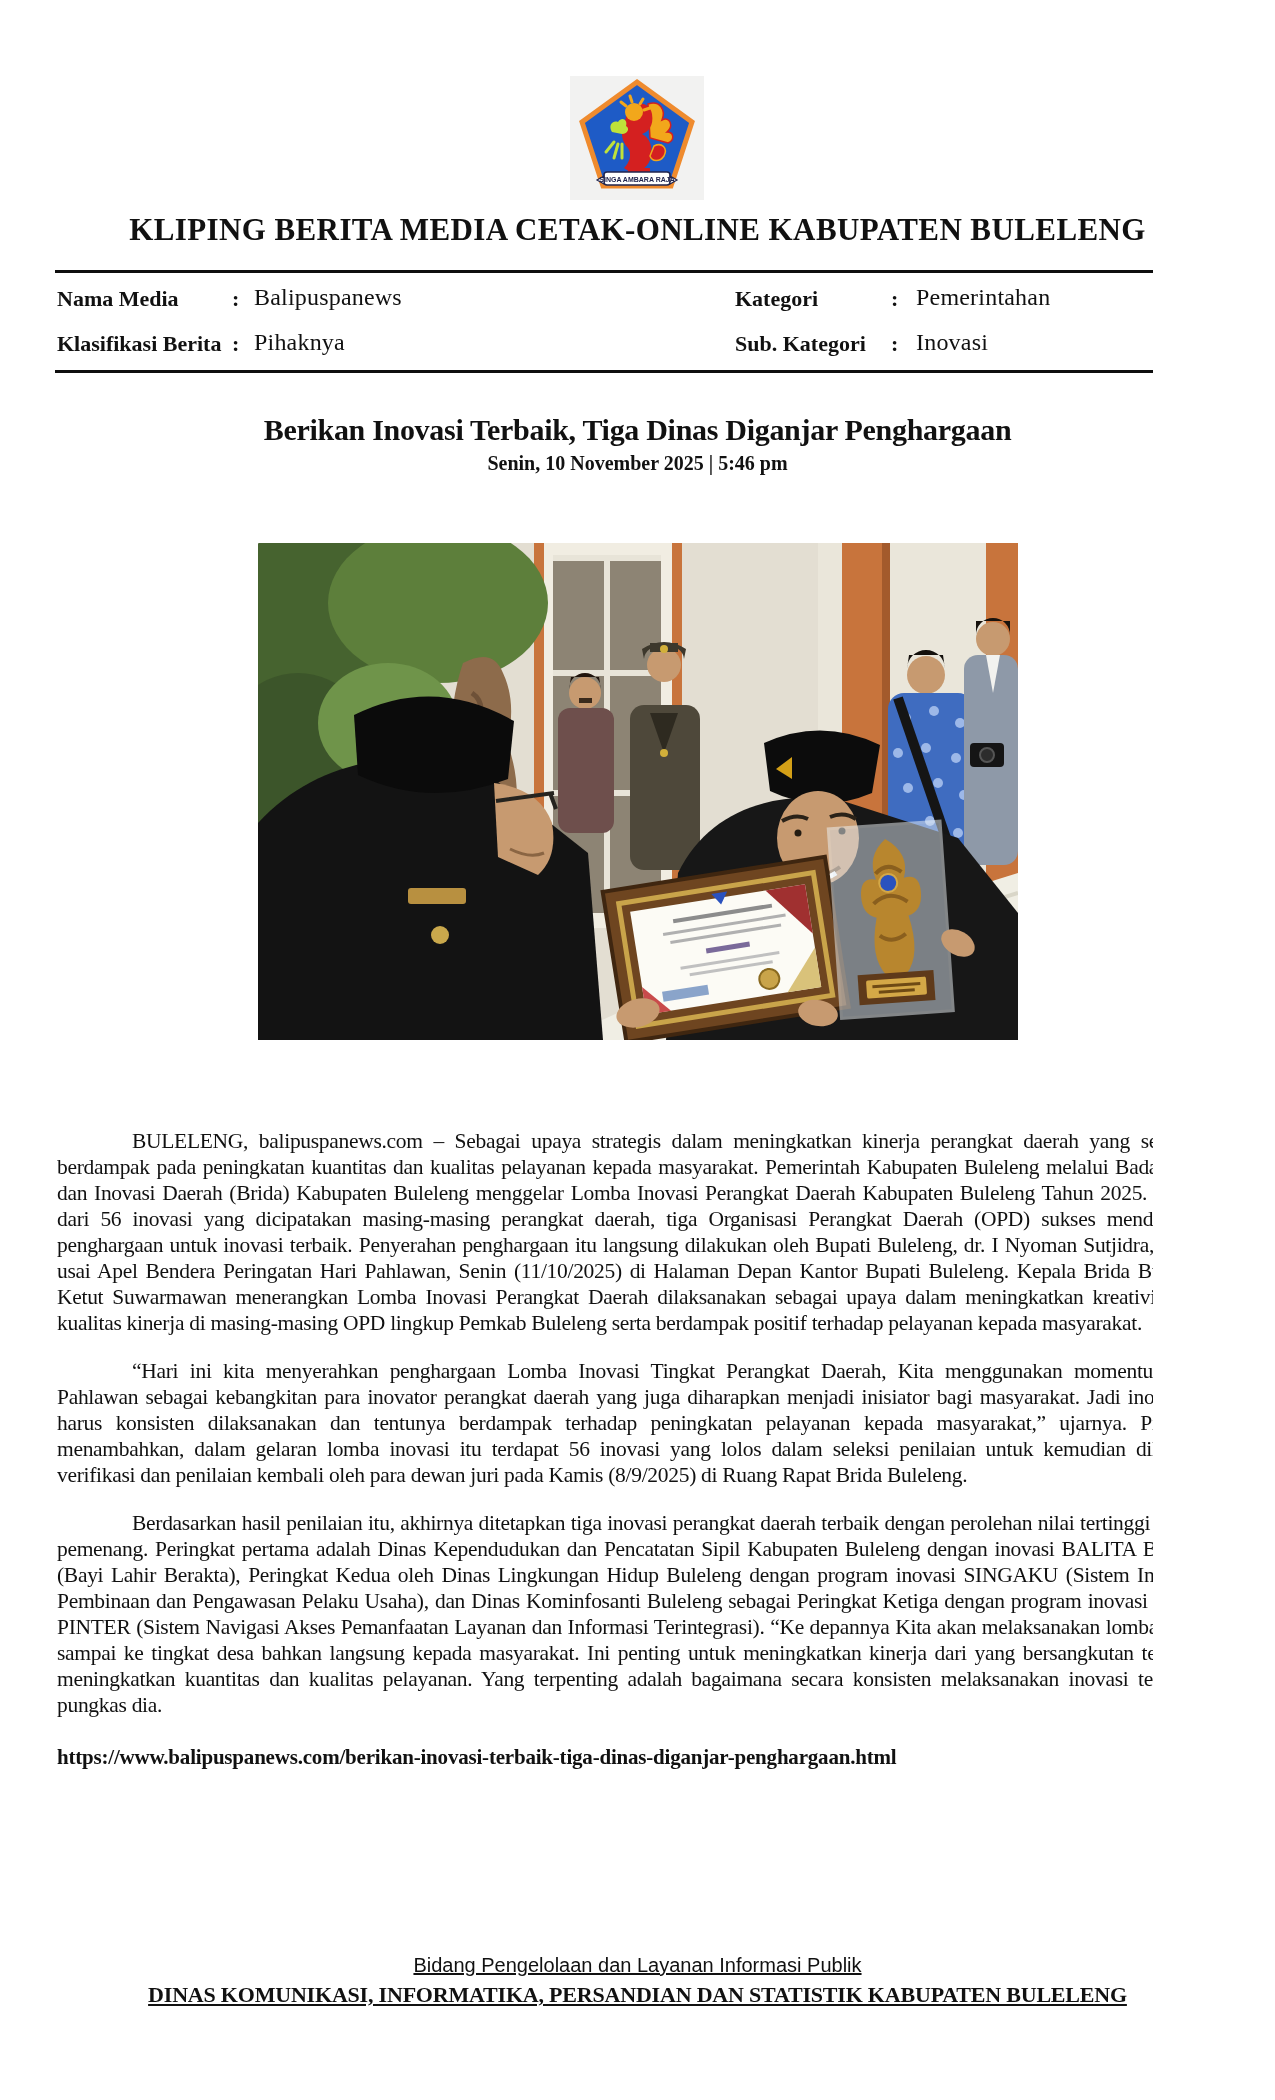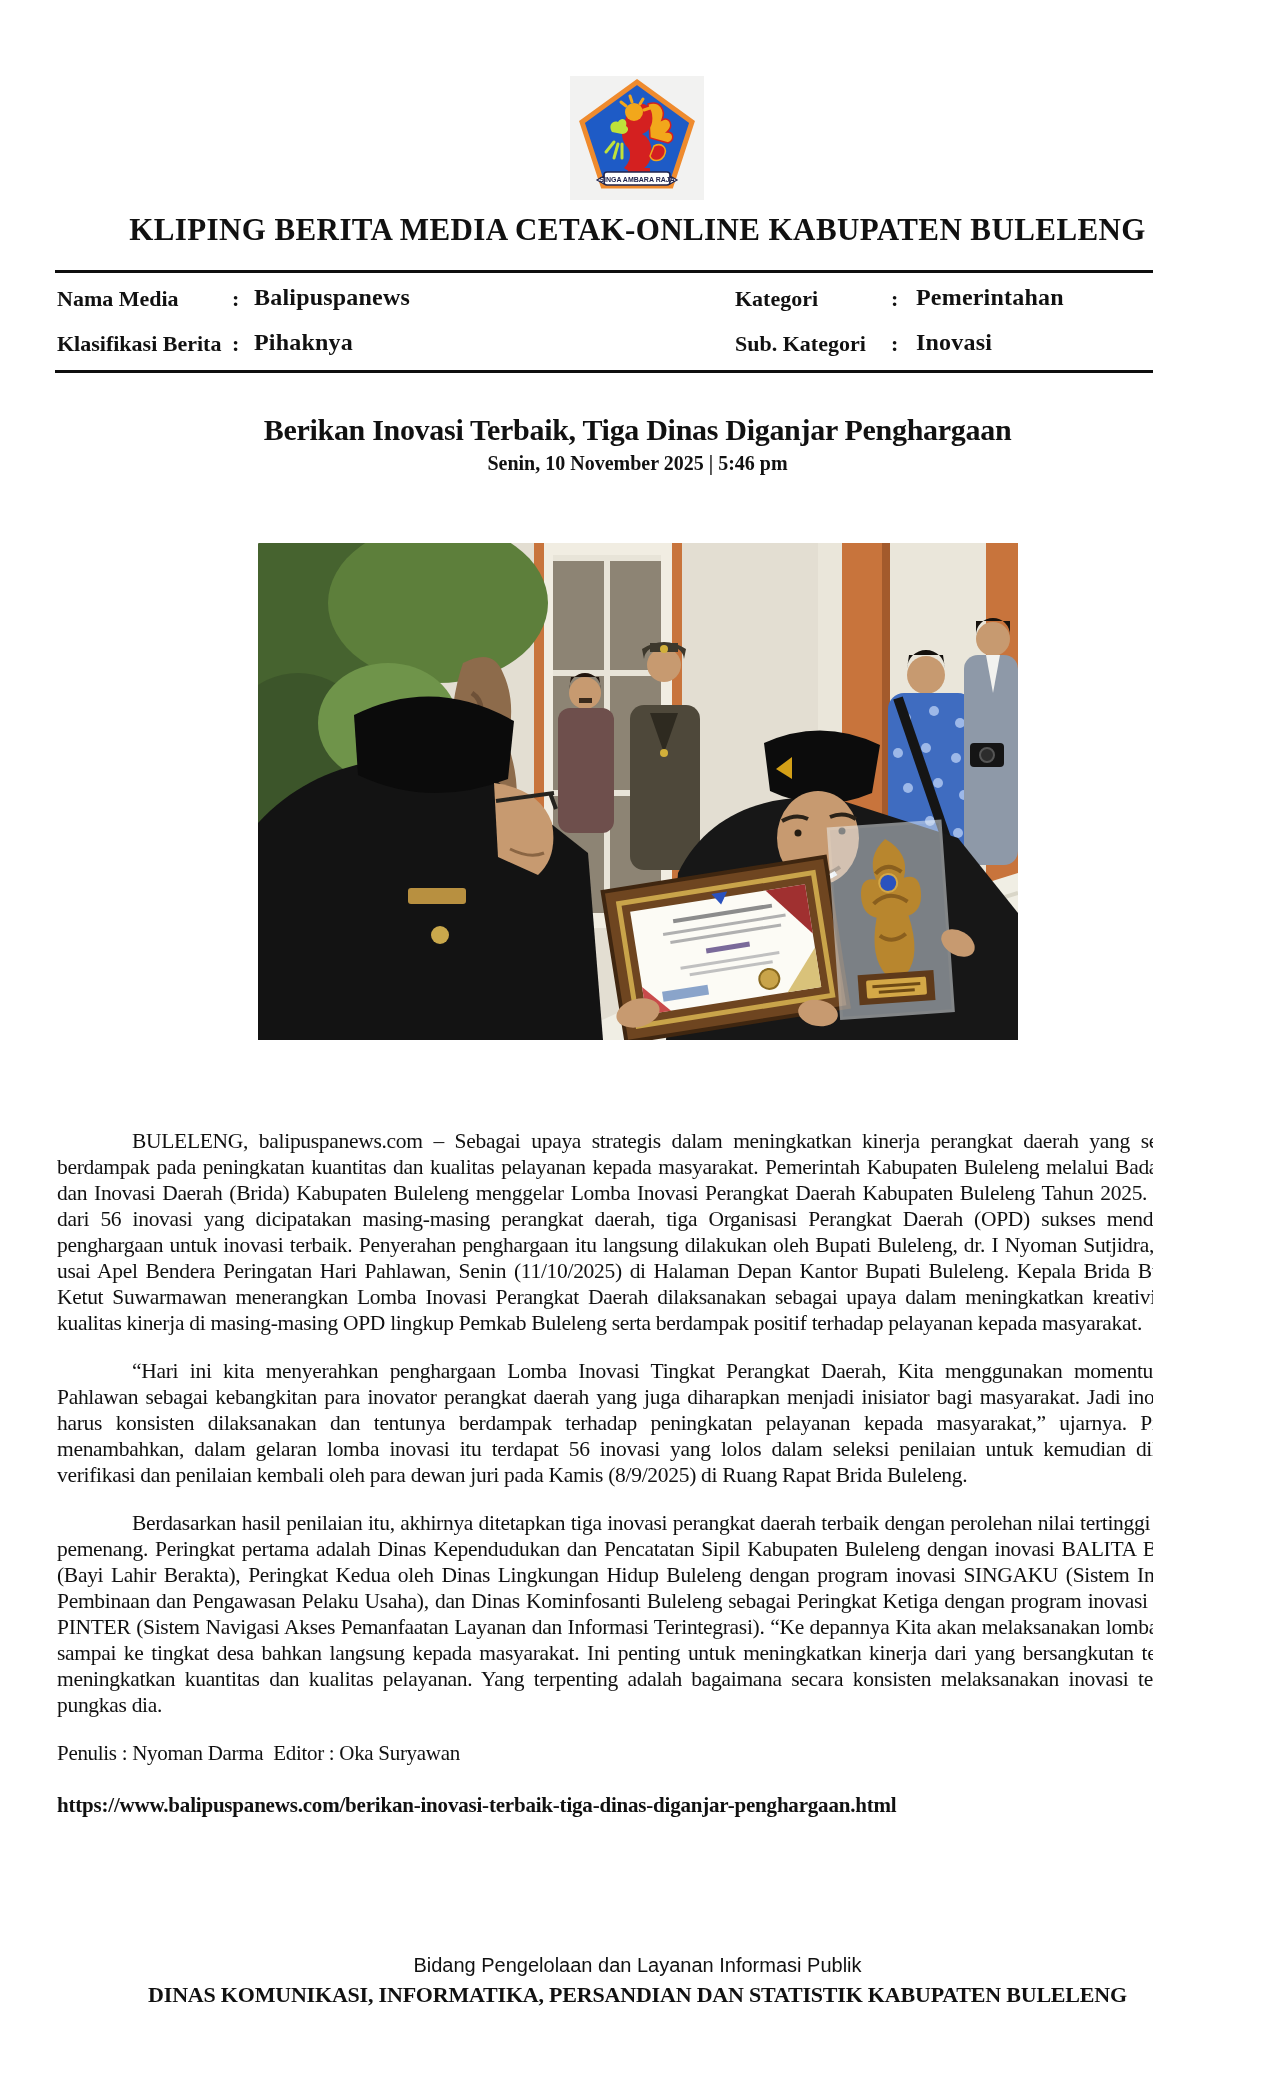--- a/index.html
+++ b/index.html
@@ -13,42 +13,42 @@
 
   .rule{position:absolute;left:55px;width:1165px;height:3px;background:#0e0e0e;}
   #rule-top{top:270px;}
   #rule-bottom{top:370px;}
 
   .meta-row{position:absolute;left:0;width:1275px;height:34px;padding-left:48px;}
   #meta-row1{top:286px;}
   #meta-row2{top:331px;}
   .meta-label{position:absolute;font-weight:bold;font-size:22px;}
   .meta-colon{position:absolute;font-weight:bold;font-size:22px;}
-  .meta-value{position:absolute;font-size:24px;font-weight:bold;letter-spacing:.2px;}
+  .meta-value{position:absolute;font-size:24px;font-weight:normal;letter-spacing:.2px;}
   .ml-left{left:57px;} .mc-left{left:232px;} .mv-left{left:254px;top:-2px;}
   .ml-right{left:735px;} .mc-right{left:891px;} .mv-right{left:916px;top:-2px;}
 
   
   #article-title{position:absolute;left:0;top:413px;width:1275px;text-align:center;
                  font-weight:bold;font-size:30px;letter-spacing:-0.3px;white-space:nowrap;}
   #article-date{position:absolute;left:0;top:452px;width:1275px;text-align:center;
                 font-weight:bold;font-size:20px;}
 
   
   #photo{position:absolute;left:258px;top:543px;width:760px;height:497px;background:#e3ded2;}
 
   
   #body-text{position:absolute;left:57px;top:1128px;width:1161px;
              font-size:21.5px;line-height:26px;text-align:justify;letter-spacing:-0.3px;}
   #body-text p{margin:0 0 22px 0;text-indent:75px;}
   #byline{margin-top:12px;font-size:21px;white-space:pre-wrap;}
   #source-url{margin-top:26px;font-size:21px;font-weight:bold;letter-spacing:-0.2px;}
 
   
-  #footer{position:absolute;left:0;top:1954px;width:1275px;text-align:center;}
+  #footer{position:absolute;left:0;top:1954px;width:1275px;text-align:center;text-decoration:underline;}
   #footer-line1{font-family:"Liberation Sans",sans-serif;font-size:20px;color:#111;}
   #footer-line2{margin-top:5px;font-weight:bold;font-size:22px;letter-spacing:-0.2px;white-space:nowrap;}
 </style>
 </head>
 <body>
 
 <div id="page">
 
   <div id="logo-box">
     <svg width="134" height="124" viewBox="0 0 134 124">
@@ -224,21 +224,20 @@
       <ellipse cx="380" cy="470" rx="22" ry="14" fill="#c79a70" transform="rotate(-15 380 470)"></ellipse>
       <ellipse cx="560" cy="470" rx="20" ry="13" fill="#c79a70" transform="rotate(10 560 470)"></ellipse>
       <ellipse cx="700" cy="400" rx="18" ry="12" fill="#c79a70" transform="rotate(30 700 400)"></ellipse>
     </svg>
   </div>
 
   <div id="body-text">
     <p>BULELENG, balipuspanews.com – Sebagai upaya strategis dalam meningkatkan kinerja perangkat daerah yang sekaligus berdampak pada peningkatan kuantitas dan kualitas pelayanan kepada masyarakat. Pemerintah Kabupaten Buleleng melalui Badan Riset dan Inovasi Daerah (Brida) Kabupaten Buleleng menggelar Lomba Inovasi Perangkat Daerah Kabupaten Buleleng Tahun 2025. Alhasil, dari 56 inovasi yang dicipatakan masing-masing perangkat daerah, tiga Organisasi Perangkat Daerah (OPD) sukses mendapatkan penghargaan untuk inovasi terbaik. Penyerahan penghargaan itu langsung dilakukan oleh Bupati Buleleng, dr. I Nyoman Sutjidra, Sp.OG usai Apel Bendera Peringatan Hari Pahlawan, Senin (11/10/2025) di Halaman Depan Kantor Bupati Buleleng. Kepala Brida Buleleng, Ketut Suwarmawan menerangkan Lomba Inovasi Perangkat Daerah dilaksanakan sebagai upaya dalam meningkatkan kreativitas dan kualitas kinerja di masing-masing OPD lingkup Pemkab Buleleng serta berdampak positif terhadap pelayanan kepada masyarakat.</p>
     <p>“Hari ini kita menyerahkan penghargaan Lomba Inovasi Tingkat Perangkat Daerah, Kita menggunakan momentum Hari Pahlawan sebagai kebangkitan para inovator perangkat daerah yang juga diharapkan menjadi inisiator bagi masyarakat. Jadi inovasinya harus konsisten dilaksanakan dan tentunya berdampak terhadap peningkatan pelayanan kepada masyarakat,” ujarnya. Pihaknya menambahkan, dalam gelaran lomba inovasi itu terdapat 56 inovasi yang lolos dalam seleksi penilaian untuk kemudian dilakukan verifikasi dan penilaian kembali oleh para dewan juri pada Kamis (8/9/2025) di Ruang Rapat Brida Buleleng.</p>
     <p>Berdasarkan hasil penilaian itu, akhirnya ditetapkan tiga inovasi perangkat daerah terbaik dengan perolehan nilai tertinggi sebagai pemenang. Peringkat pertama adalah Dinas Kependudukan dan Pencatatan Sipil Kabupaten Buleleng dengan inovasi BALITA BALITA (Bayi Lahir Berakta), Peringkat Kedua oleh Dinas Lingkungan Hidup Buleleng dengan program inovasi SINGAKU (Sistem Informasi Pembinaan dan Pengawasan Pelaku Usaha), dan Dinas Kominfosanti Buleleng sebagai Peringkat Ketiga dengan program inovasi SINGA PINTER (Sistem Navigasi Akses Pemanfaatan Layanan dan Informasi Terintegrasi). “Ke depannya Kita akan melaksanakan lomba serupa sampai ke tingkat desa bahkan langsung kepada masyarakat. Ini penting untuk meningkatkan kinerja dari yang bersangkutan termasuk meningkatkan kuantitas dan kualitas pelayanan. Yang terpenting adalah bagaimana secara konsisten melaksanakan inovasi tersebut,” pungkas dia.</p>
-    <div id="byline">Penulis : Nyoman Darma  Editor : Oka Suryawan</div>
     <div id="source-url">https://www.balipuspanews.com/berikan-inovasi-terbaik-tiga-dinas-diganjar-penghargaan.html</div>
   </div>
 
   <div id="footer">
     <div id="footer-line1">Bidang Pengelolaan dan Layanan Informasi Publik</div>
     <div id="footer-line2">DINAS KOMUNIKASI, INFORMATIKA, PERSANDIAN DAN STATISTIK KABUPATEN BULELENG</div>
   </div>
 
 </div>
 

